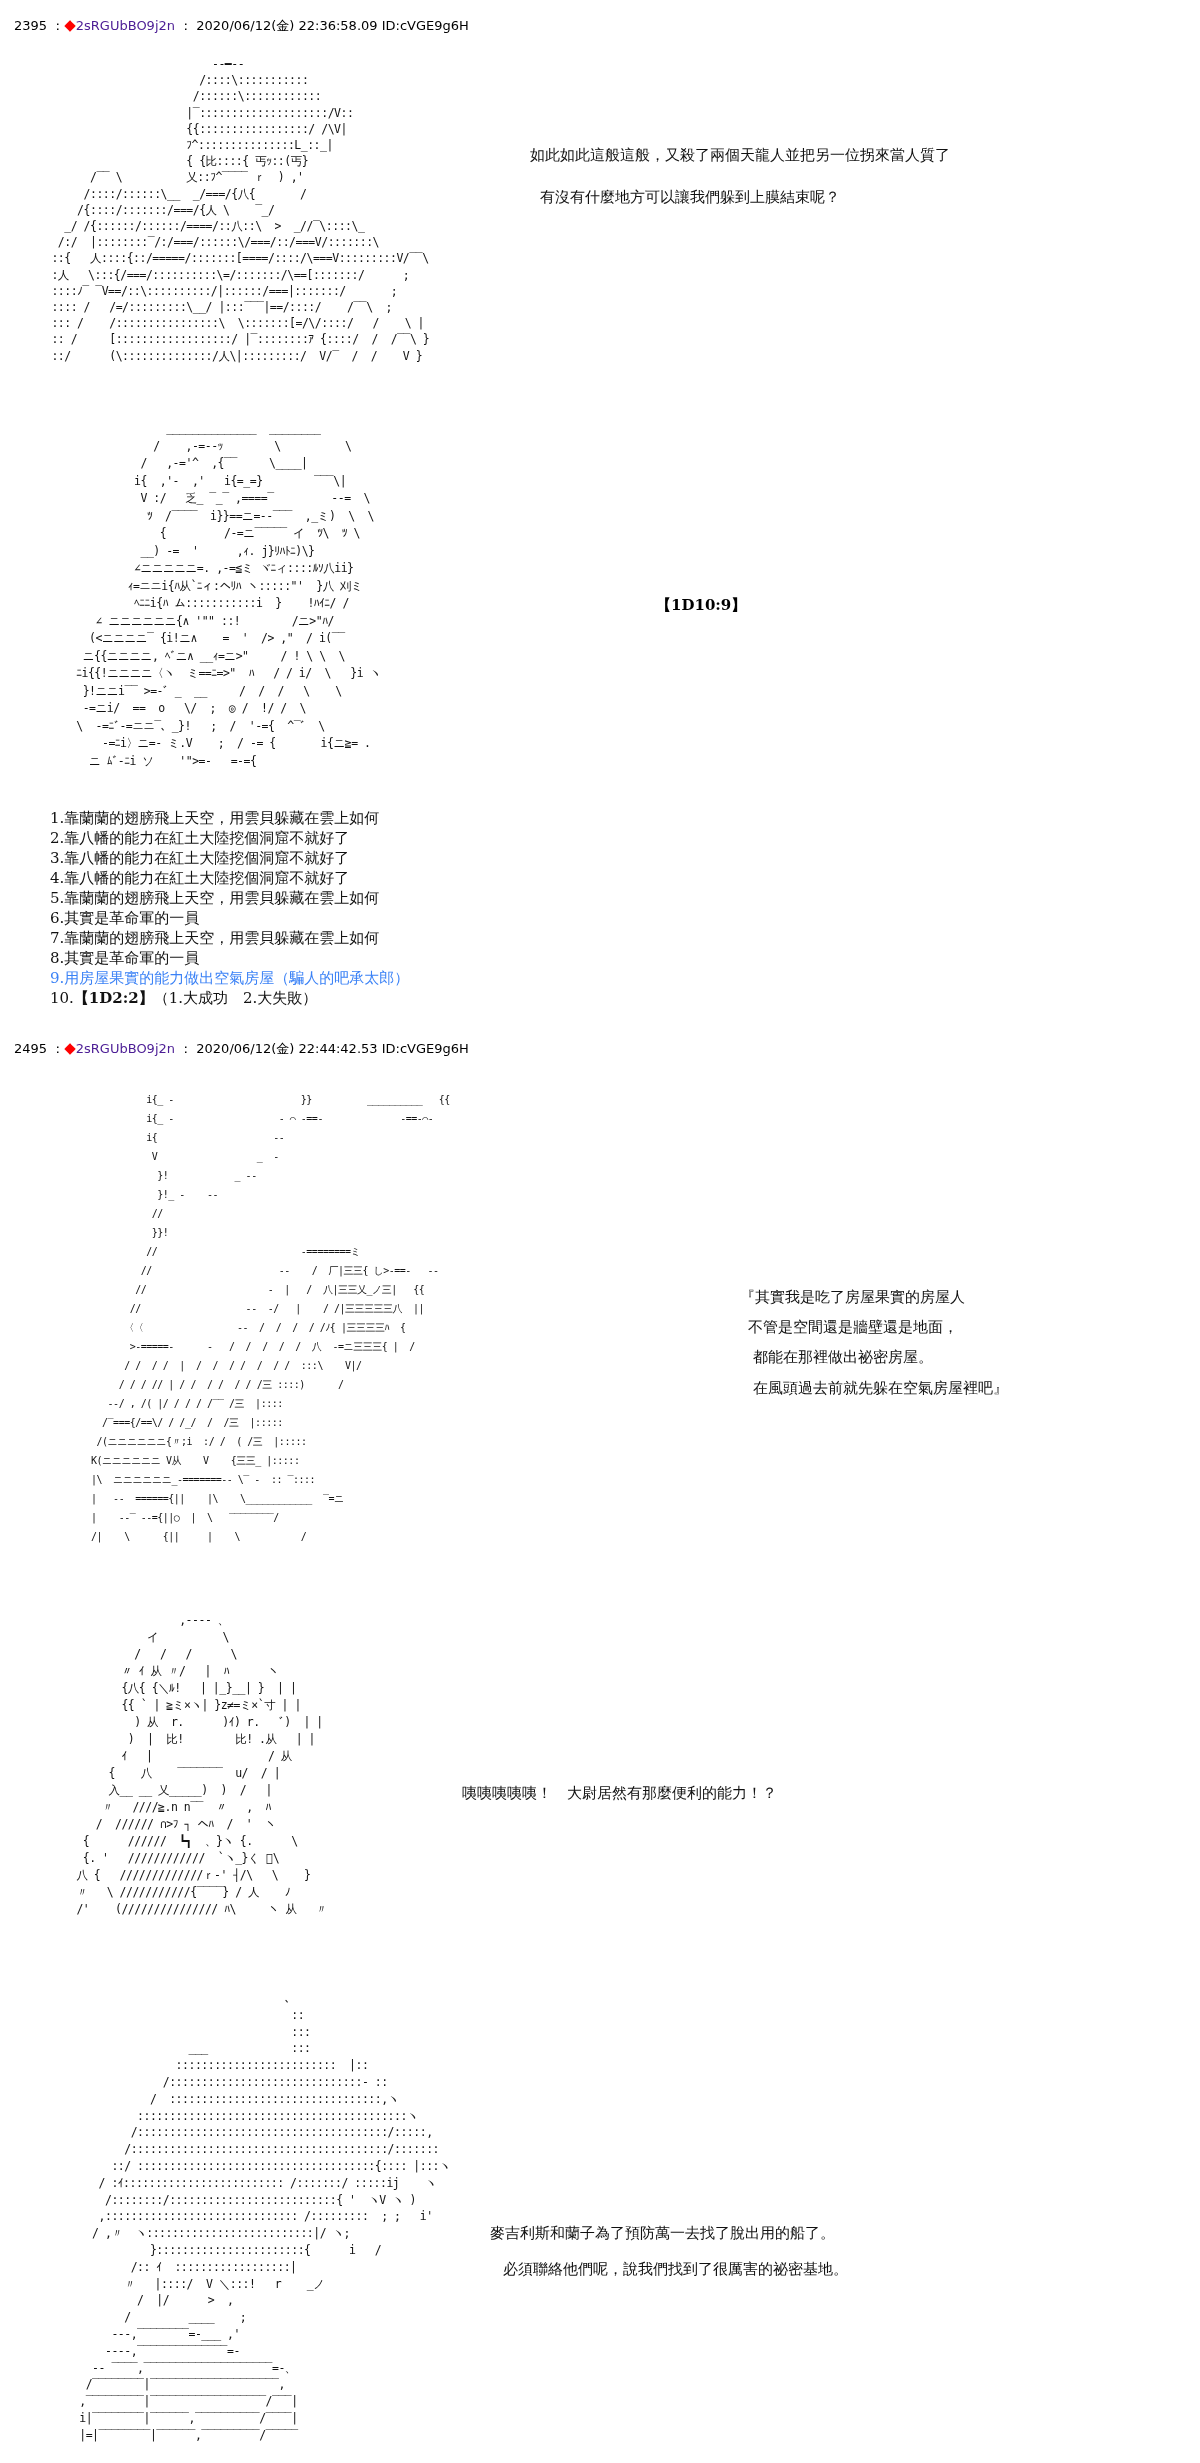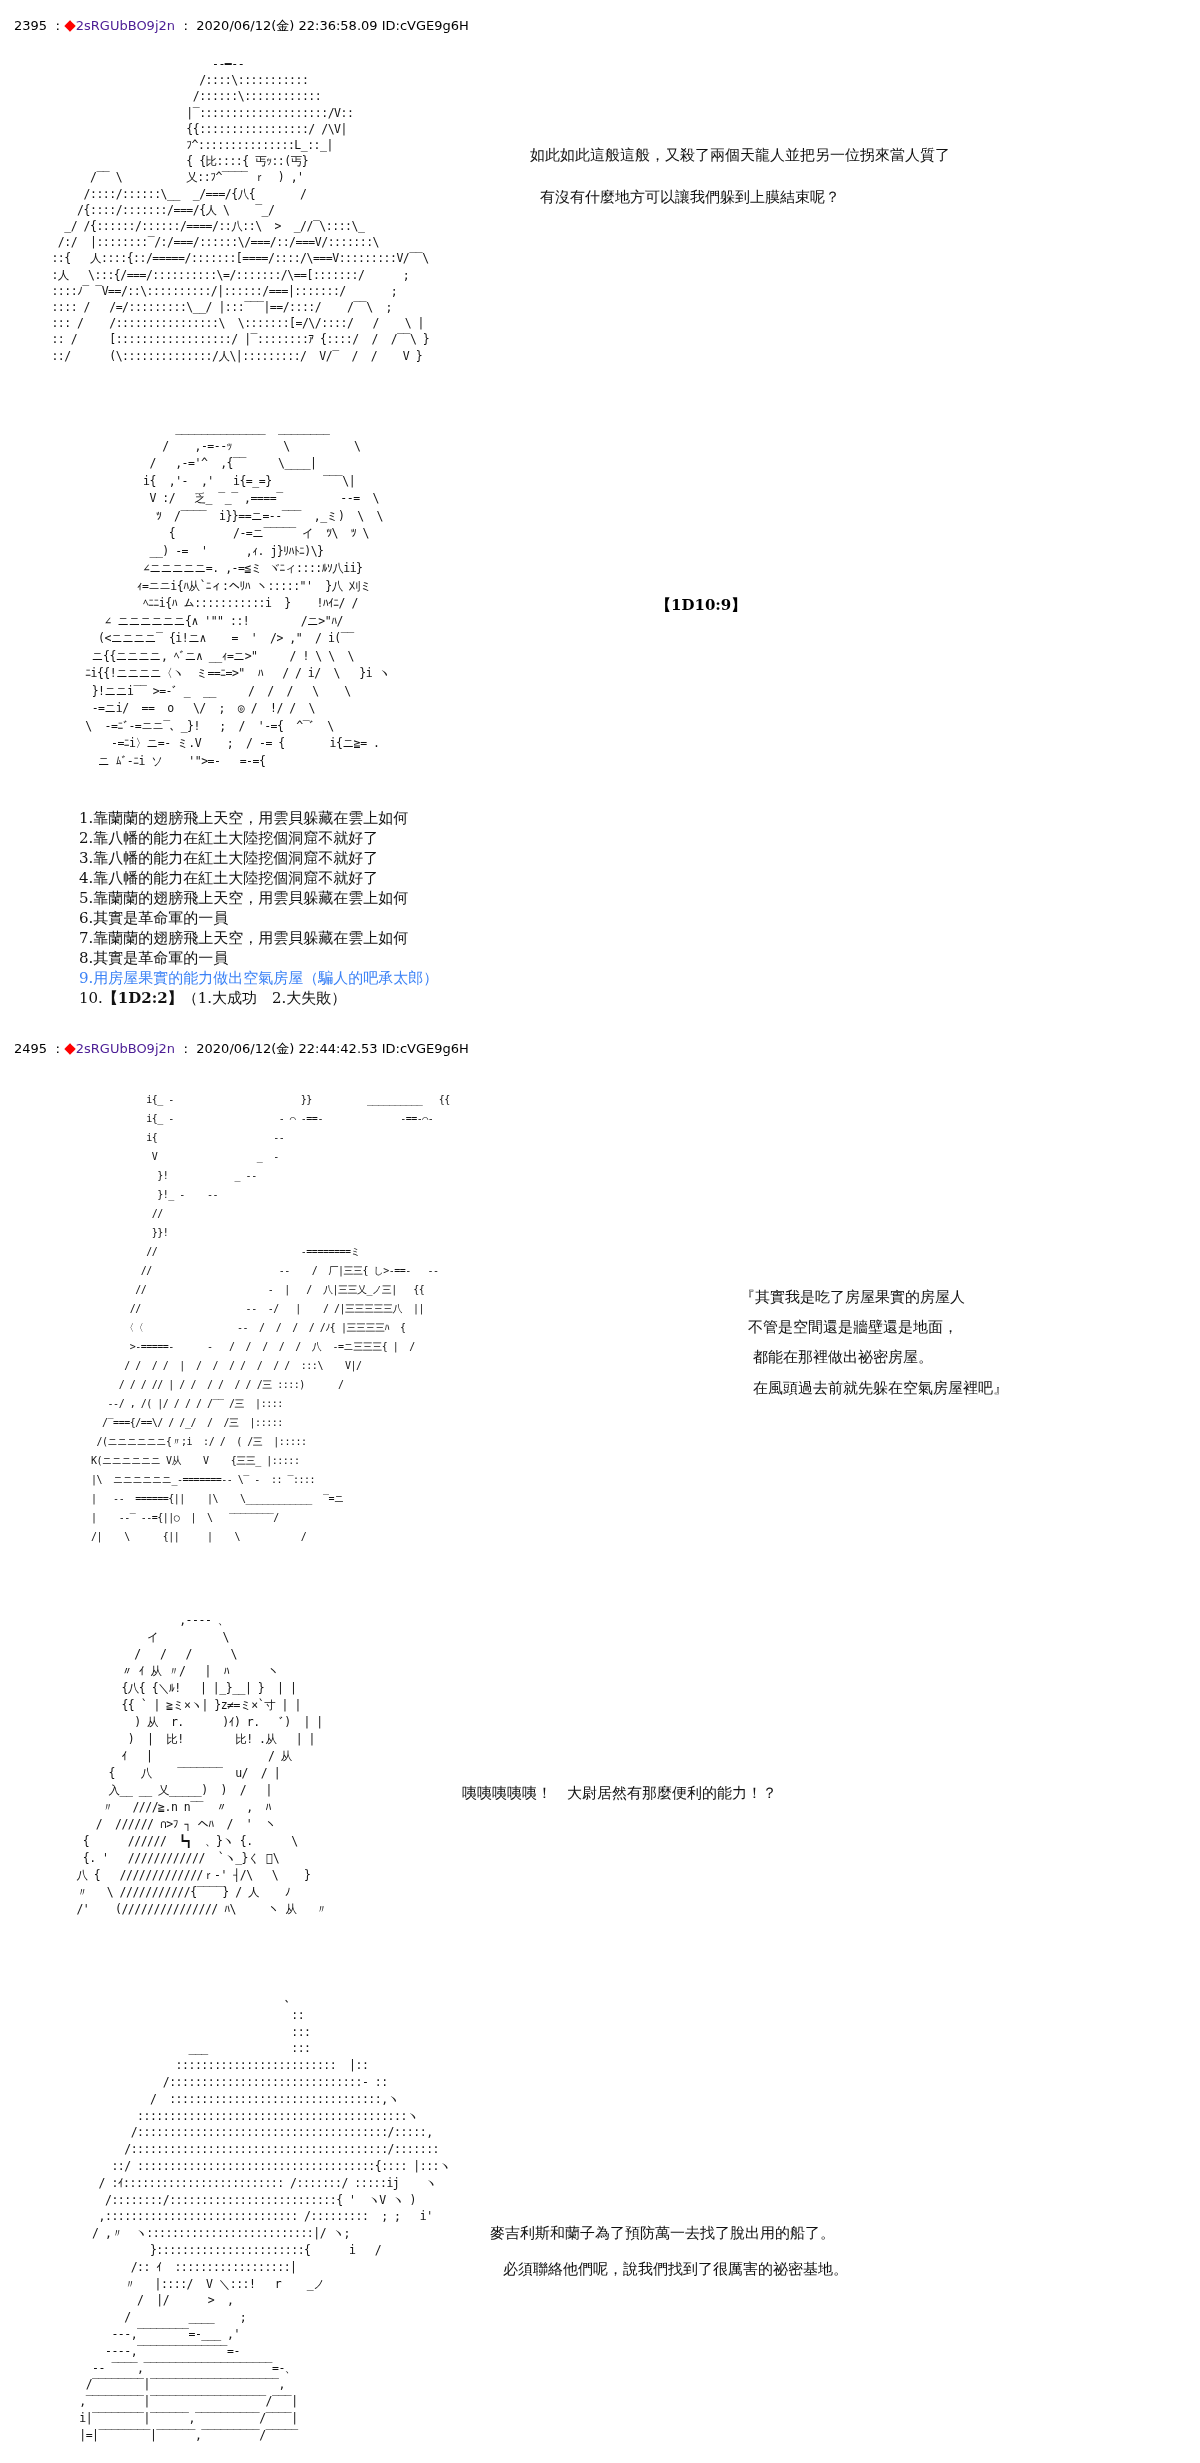--- a/index.html
+++ b/index.html
@@ -7,21 +7,21 @@
          font-family:"DejaVu Sans", sans-serif; color:#000; }
   .hdr { position:absolute; left:14px; font-size:13px; white-space:nowrap; letter-spacing:0; }
   .hdr .num { color:#000; }
   .hdr .trip { color:#4c1d95; }
   .hdr .diamond { color:#ff0000; font-size:15px; }
   .aa { position:absolute; margin:0; font-family:"DejaVu Sans Mono", monospace; font-size:11px;
         line-height:16px; color:#111; white-space:pre; letter-spacing:-0.5px; }
   .txt { position:absolute; font-size:15px; white-space:nowrap; color:#111; }
   .list { position:absolute; left:50px; font-size:15px; line-height:20px; color:#111;
           font-family:"DejaVu Serif", serif; }
-  .list .item { white-space:nowrap;margin-left:29px; }
+  .list .item { white-space:nowrap; }
   .list .item.red { color:#3b82f6; }
   .dice { font-weight:bold; }
   .tag { position:absolute; font-family:"DejaVu Serif", serif; font-size:15px; font-weight:bold;margin-left:48px; }
 </style>
 </head>
 <body>
 
 <div class="hdr" style="top:16px;">
   <span class="num">2395</span>
   <span>：</span><span class="diamond">◆</span><span class="trip">2sRGUbBO9j2n</span>
@@ -46,21 +46,21 @@
  :人   \:::{/===/::::::::::\=/:::::::/\==[:::::::/      ;
  ::::ﾉ‾ ‾V==/::\::::::::::/|::::::/===|:::::::/       ;
  :::: /   /=/:::::::::\__/ |:::‾‾‾|==/::::/    /‾‾\  ;
  ::: /    /::::::::::::::::\  \:::::::[=/\/::::/   /    \ |
  :: /     [::::::::::::::::::/ |‾::::::::ｱ {::::/  /  /‾‾\ }
  ::/      (\::::::::::::::/人\|:::::::::/  V/‾  /  /    V }</pre>
 
 <div class="txt" style="left:530px; top:146px;">如此如此這般這般，又殺了兩個天龍人並把另一位拐來當人質了</div>
 <div class="txt" style="left:540px; top:188px;">有沒有什麼地方可以讓我們躲到上膜結束呢？</div>
 
-<pre class="aa" style="left:66px; top:420px; font-size:11.5px; line-height:17.5px;">                 ______________  ________
+<pre class="aa" style="left:57px; top:420px; font-size:11.5px; line-height:17.5px;">                 ______________  ________
                /    ,-=-‐ｯ        \          \
              /   ,-='^  ,{‾‾     \____|
             i{  ,'‐  ,'   i{=_=}        ‾‾‾\|
              V :/   乏_ ‾_‾ ,====‾         -‐=  \
               ﾂ  /‾‾‾‾  i}}==ニ=-‐‾‾‾  ,_ミ)  \  \
                 {         /-=ニ‾‾‾‾‾ イ  ﾂ\  ﾂ \
              __) -=  '      ,ｨ. j}ﾘﾊﾄﾆ)\}
             ∠ニニニニニ=. ,-=≦ミ ヾﾆィ::::ﾙｿ八ii}
            ｨ=ニニi{ﾊ从`ﾆィ:ヘﾘﾊ ヽ:::::"'  }八 刈ミ
             ﾍﾆﾆi{ﾊ ム:::::::::::i  }    !ﾊｲﾆ/ /

